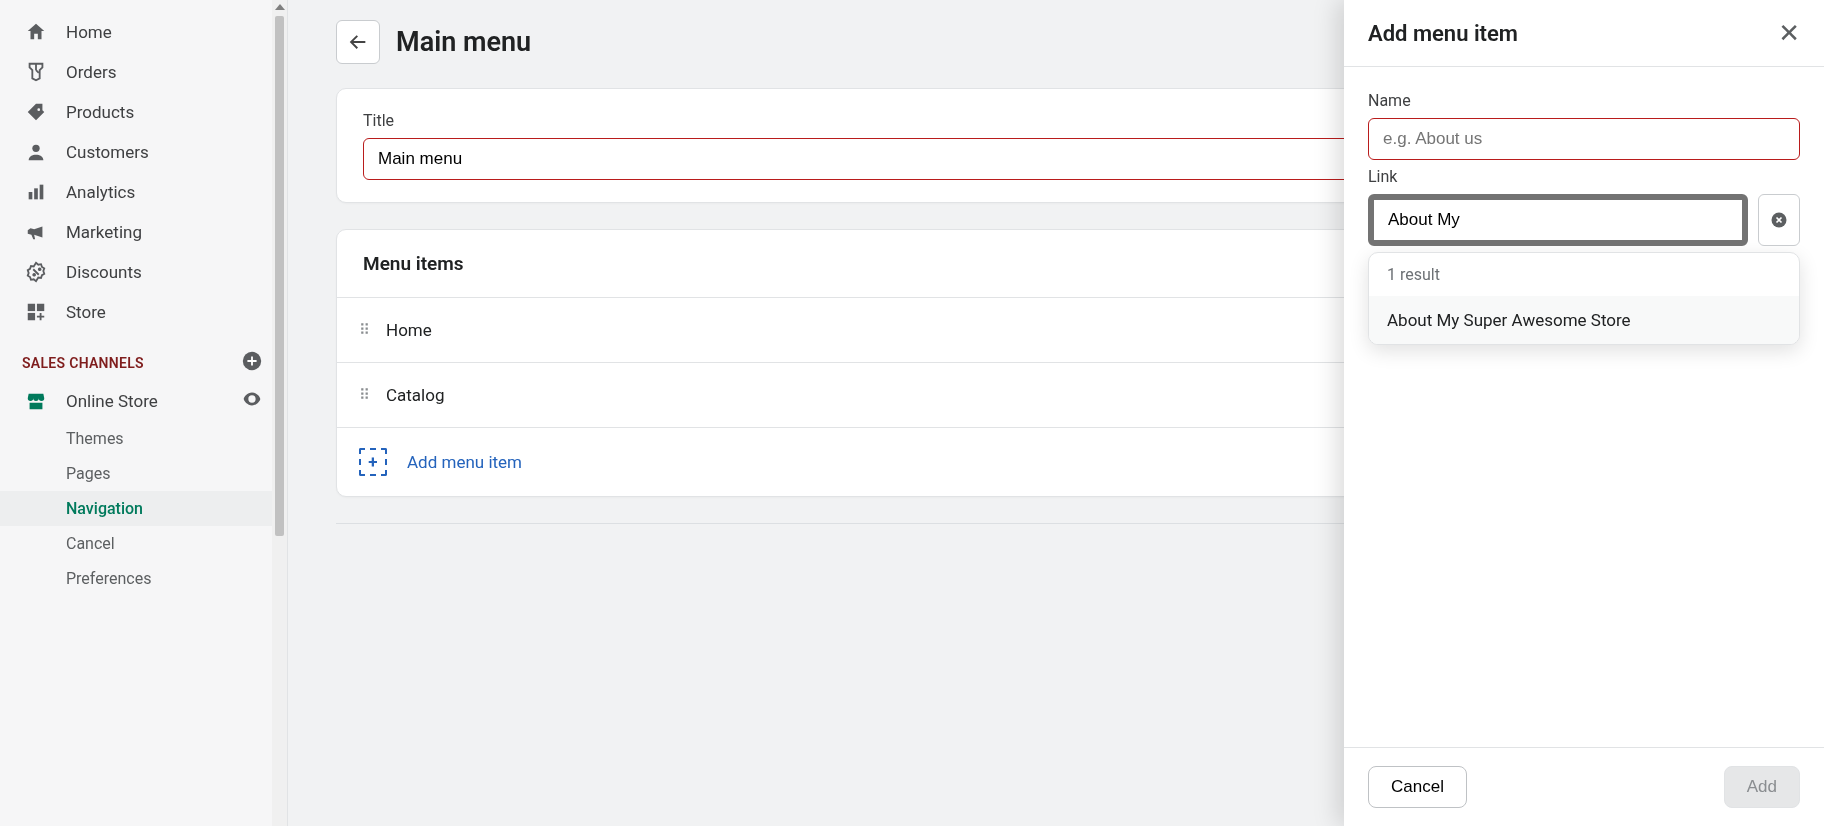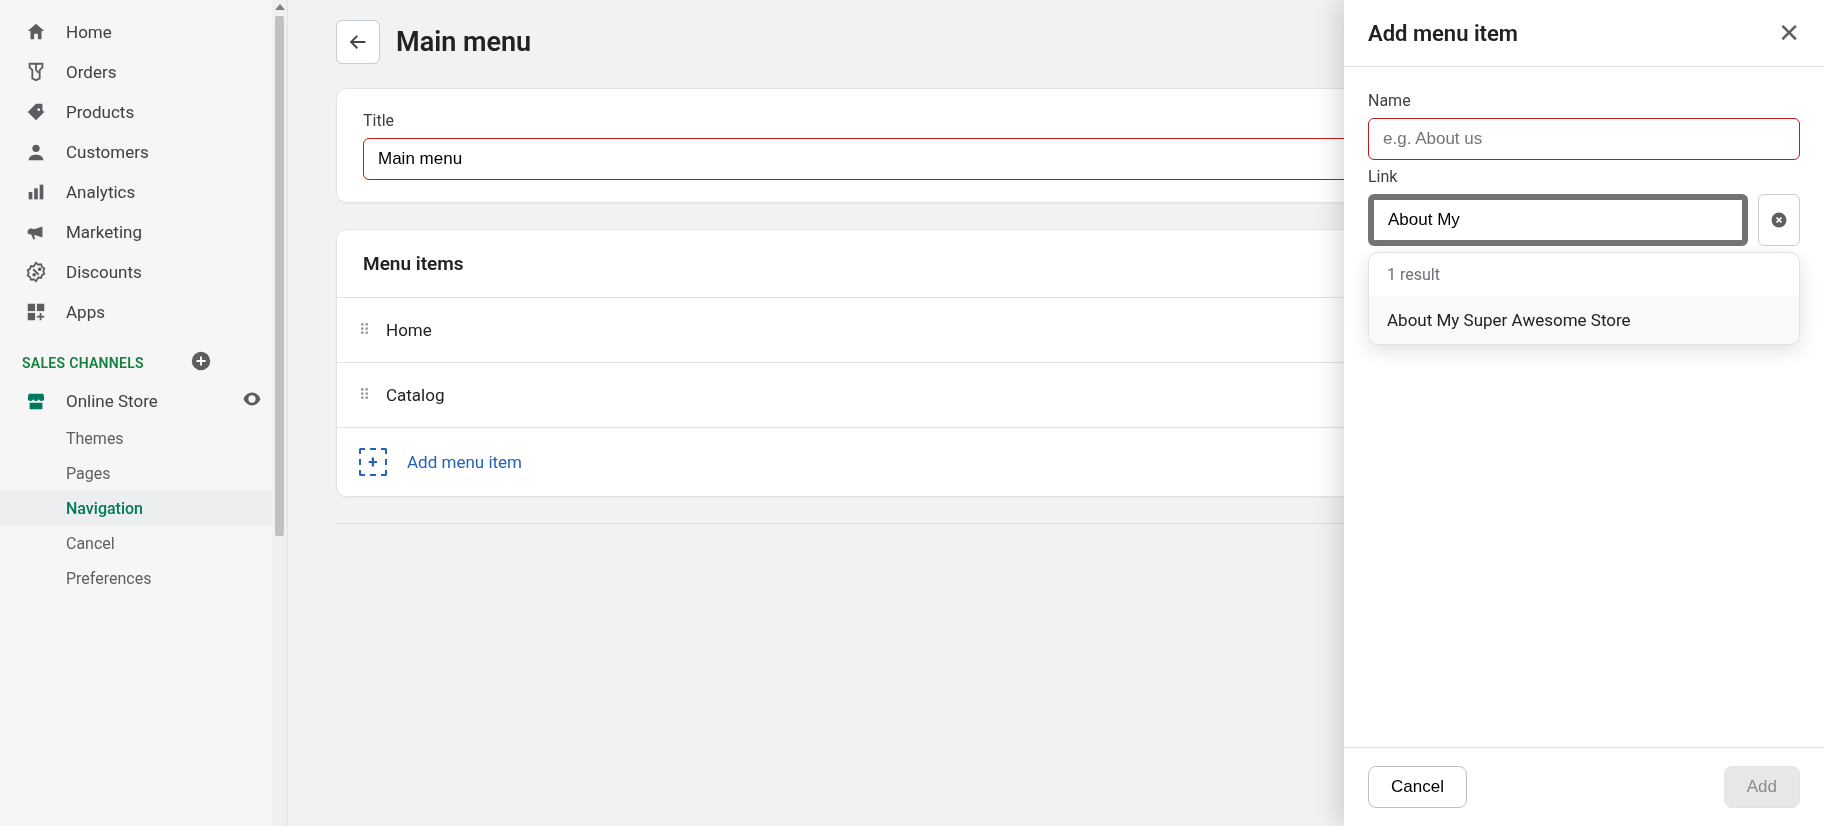--- a/index.html
+++ b/index.html
@@ -62,23 +62,23 @@
     font-size: 17px;
   }
   .nav-item.active { background: #edeeef; color: #007a5c; font-weight: 500; }
   .nav-item .icon { width: 24px; height: 24px; flex: 0 0 24px; display: flex; align-items: center; justify-content: center; }
   .icon svg { width: 22px; height: 22px; fill: #5b5d60; }
   .nav-sub .nav-item { padding-left: 66px; font-size: 16px; color: #5c5f61; }
   .nav-sub .nav-item.active { color: #007a5c; }
   .section-header {
     display: flex;
     align-items: center;
-    justify-content: flex-start;
+    justify-content: space-between;
     padding: 18px 24px 6px 22px;
-    color: #15803d;
+    color: #7f1d1d;
     font-size: 14px;
     font-weight: 600;
     letter-spacing: 0.3px;
     gap: 46px;
   }
   .section-header .icon svg { width: 22px; height: 22px; fill: #5b5d60; }
   .channel-row {
     display: flex;
     align-items: center;
     justify-content: space-between;
@@ -313,21 +313,21 @@
     </div>
     <div class="nav-item">
       <span class="icon">
         <svg viewBox="0 0 24 24">
             <rect x="3" y="3" width="8" height="8"></rect>
             <rect x="13" y="3" width="8" height="8"></rect>
             <rect x="3" y="13" width="8" height="8"></rect>
             <path d="M17 13v8m-4-4h8" stroke="#5b5d60" stroke-width="2"></path>
           </svg>
       </span>
-      <span>Apps</span>
+      <span>Store</span>
     </div>
 
     <div class="section-header">
       <span>SALES CHANNELS</span>
       <span class="icon">
         <svg viewBox="0 0 24 24">
             <circle cx="12" cy="12" r="10"></circle>
             <path d="M12 7v10M7 12h10" stroke="#fff" stroke-width="2"></path>
           </svg>
       </span>

